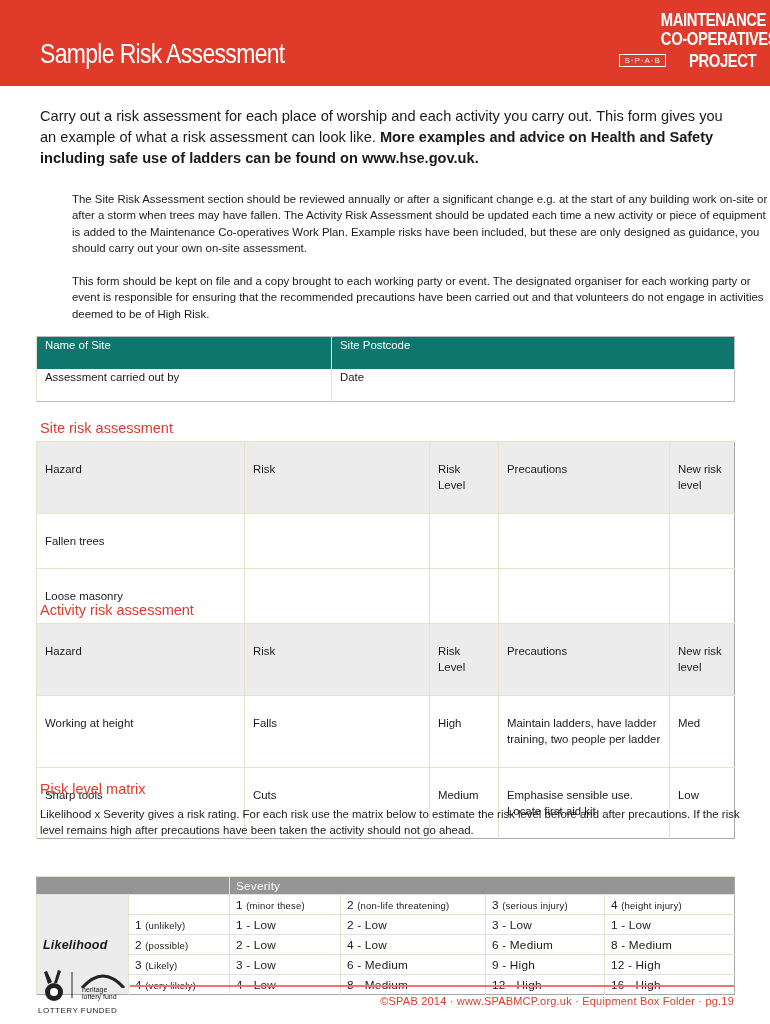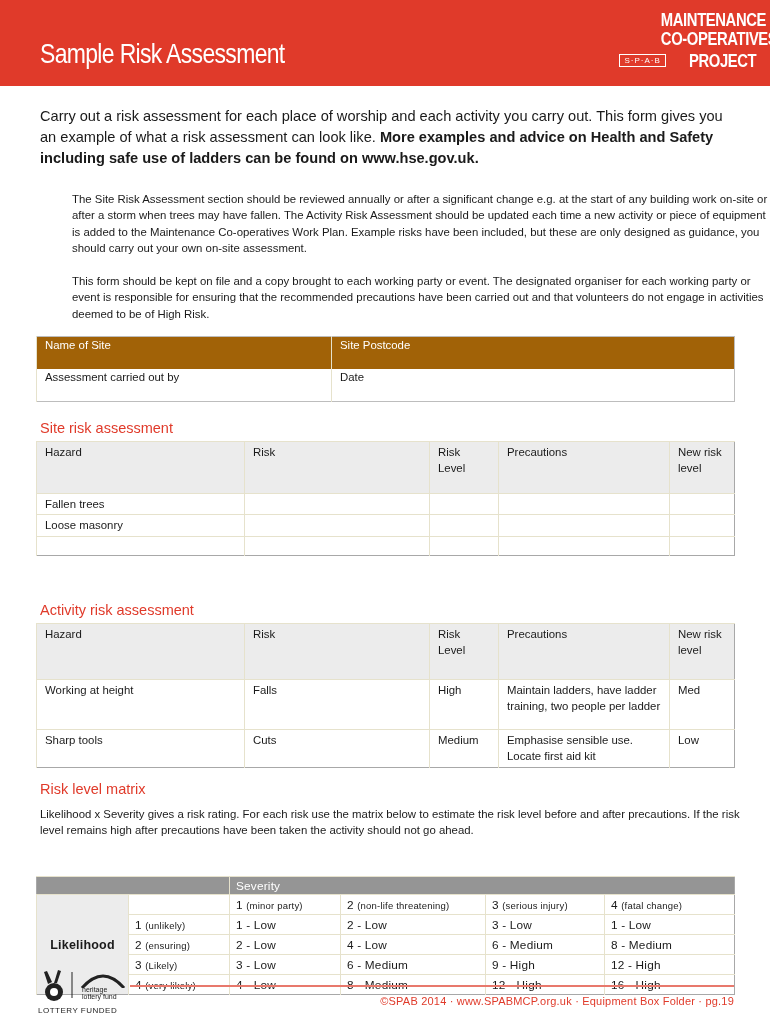--- a/index.html
+++ b/index.html
@@ -52,51 +52,51 @@
   .p2 { top: 273px; }
   table { border-collapse: collapse; table-layout: fixed; }
   .site-info {
     position: absolute; left: 36px; top: 336px; width: 698px;
     border: 1px solid #bdbdbd;
   }
   .site-info td {
     font-size: 11.4px; padding: 2px 8px; vertical-align: top; height: 28px;
     border-left: 1px solid #e6e2cc;
   }
-  .site-info tr.dark td { background: #a16207; color: #fff; }
+  .site-info tr.dark td { background: #0f766e; color: #fff; }
   .section-h {
     position: absolute; left: 40px; color: #e03a2a; font-size: 14.5px;
   }
   .risk-table {
     position: absolute; left: 36px; width: 698px;
     border: 1px solid #a8a8a8;
   }
   .risk-table td {
-    font-size: 11.4px; line-height: 16.4px; padding: 2px 8px;
+    font-size: 11.4px; line-height: 16.4px; padding: 19px 8px;
     vertical-align: top;
     border-left: 1px solid #e6e2cc; border-top: 1px solid #e6e2cc;
   }
   .risk-table tr.head td { background: #ececec; }
   .matrix-intro {
     position: absolute; left: 40px; top: 806px; width: 720px;
     font-size: 11.4px; line-height: 16.4px;
   }
   .matrix {
     position: absolute; left: 36px; top: 876px; width: 698px;
     border: 1px solid #a8a8a8;
     padding-left: 35px;
   }
   .matrix td {
     font-size: 11.8px; padding: 1px 6px; height: 17px; vertical-align: middle;
     border-left: 1px solid #e6e2cc; border-top: 1px solid #e6e2cc;
     letter-spacing: 0.2px;
   }
   .matrix td small { font-size: 9.5px; }
   .matrix tr.sev-row td { background: #959595; color: #fff; height: 15px; }
-  .matrix td.lk { background: #ececec; font-weight: bold; text-align: center; font-size: 12.5px; }
+  .matrix td.lk { background: #ececec; font-weight: bold; text-align: left; font-size: 12.5px; font-style: italic; }
   .footer-line {
     position: absolute; left: 130px; top: 985px; width: 604px; height: 2px;
     background: #e8786c;
   }
   .footer-text {
     position: absolute; right: 36px; top: 995px;
     color: #e03a2a; font-size: 11px; letter-spacing: 0.2px;
   }
   .lottery {
     position: absolute; left: 38px; top: 968px; width: 92px; height: 52px;
@@ -234,34 +234,34 @@
       <col style="width:130px">
     </colgroup>
   <tbody>
       <tr class="sev-row">
     <td colspan="2" style="border-left:none"></td>
     <td colspan="4">Severity</td>
   </tr>
   <tr>
     <td class="lk" rowspan="5">Likelihood</td>
     <td></td>
-    <td><span>1</span> <small>(minor party)</small></td>
+    <td><span>1</span> <small>(minor these)</small></td>
     <td><span>2</span> <small>(non-life threatening)</small></td>
     <td><span>3</span> <small>(serious injury)</small></td>
-    <td><span>4</span> <small>(fatal change)</small></td>
+    <td><span>4</span> <small>(height injury)</small></td>
   </tr>
   <tr>
     <td><span>1</span> <small>(unlikely)</small></td>
     <td>1 - Low</td>
     <td>2 - Low</td>
     <td>3 - Low</td>
     <td>1 - Low</td>
   </tr>
   <tr>
-    <td><span>2</span> <small>(ensuring)</small></td>
+    <td><span>2</span> <small>(possible)</small></td>
     <td>2 - Low</td>
     <td>4 - Low</td>
     <td>6 - Medium</td>
     <td>8 - Medium</td>
   </tr>
   <tr>
     <td><span>3</span> <small>(Likely)</small></td>
     <td>3 - Low</td>
     <td>6 - Medium</td>
     <td>9 - High</td>

